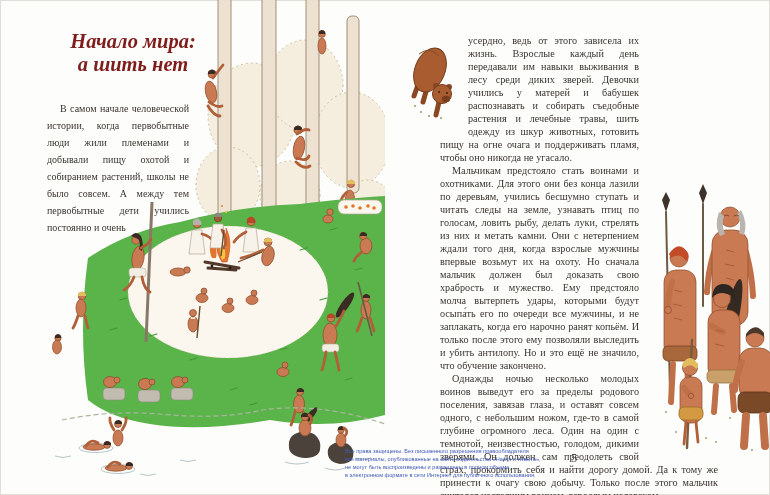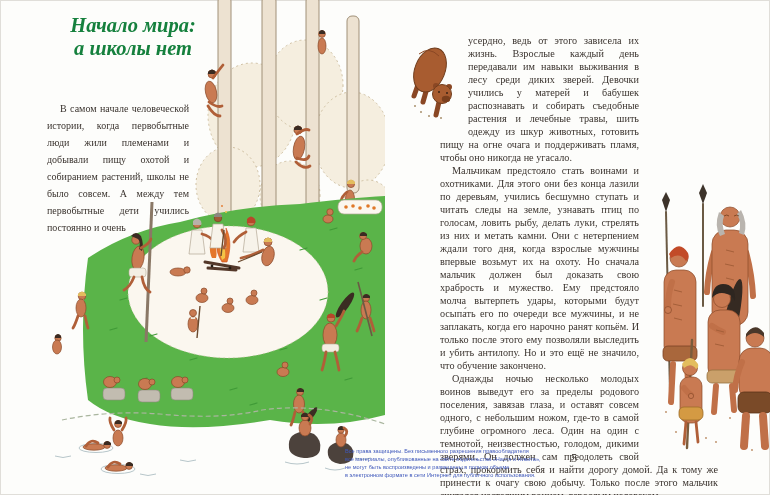--- a/index.html
+++ b/index.html
@@ -5,22 +5,22 @@
   html,body{margin:0;padding:0;}
   body{width:770px;height:495px;background:#e9e7e2;font-family:"Liberation Serif","DejaVu Serif",serif;}
   .spread{position:relative;width:770px;height:495px;background:#fdfdfb;overflow:hidden;
           box-shadow:inset 0 0 0 1px #e0ded9;}
   .page{position:absolute;top:0;height:495px;}
   .page-left{left:0;width:385px;}
   .page-right{left:385px;width:358px;text-decoration:underline;}
 
   
   .scene{position:absolute;left:0;top:0;}
-  .title{position:absolute;left:33px;top:14px;width:200px;margin:0;text-align:center;
-         font-style:italic;font-weight:bold;font-size:20.5px;line-height:23px;color:#15803d;}
+  .title{position:absolute;left:33px;top:30px;width:200px;margin:0;text-align:center;
+         font-style:italic;font-weight:bold;font-size:20.5px;line-height:23px;color:#7f1d1d;}
   .title span{display:block;}
   .intro{position:absolute;left:47px;top:100px;width:142px;margin:0;
          font-size:10px;line-height:17px;text-align:justify;text-indent:13px;
          color:#3a332e;hyphens:auto;-webkit-hyphens:auto;}
 
   
   .flow{position:absolute;left:55px;top:34px;width:278px;
         font-size:10.2px;line-height:13px;text-align:justify;color:#3a332e;
         hyphens:auto;-webkit-hyphens:auto;}
   .flow p{margin:0;text-indent:12px;}
@@ -268,21 +268,21 @@
         <circle class="sk" cx="341" cy="430" r="3.2"></circle>
           <path class="hairD" d="M338,428 q3,-4 7,0 l0,2 -7,0 Z"></path>
         <path class="lm" d="M345,436 q4,-5 -1,-8"></path>
 
         <path class="ripple" d="M285,462 q12,4 24,0 M325,468 q10,4 20,0 M355,458 q8,3 16,0"></path>
       </g>
     </svg>
 
     <h1 class="title">
       <span>Начало мира:</span>
-      <span>а школы нет</span>
+      <span>а шить нет</span>
     </h1>
 
     <p class="intro">В самом начале человеческой истории, когда первобытные люди жили племенами и добывали пищу охотой и собиранием растений, школы не было совсем. А между тем первобытные дети учились постоянно и очень</p>
   </section>
 
   <section class="page page-right">
 
     <div class="flow">
 
       <div class="bear-float">

